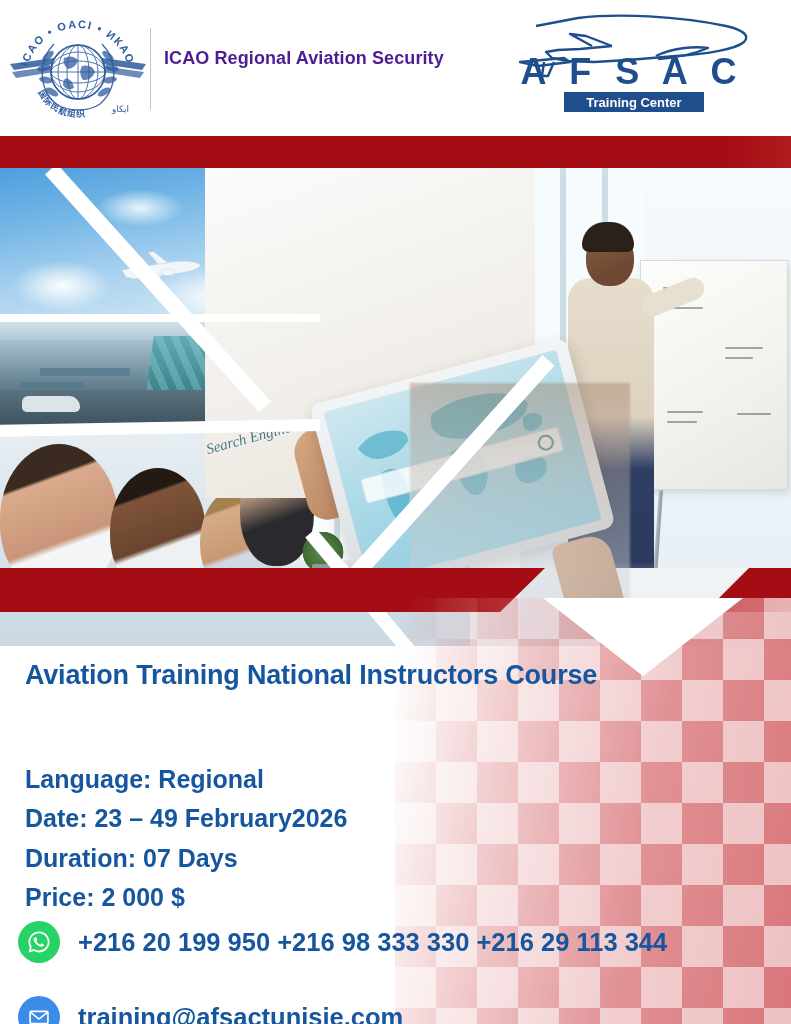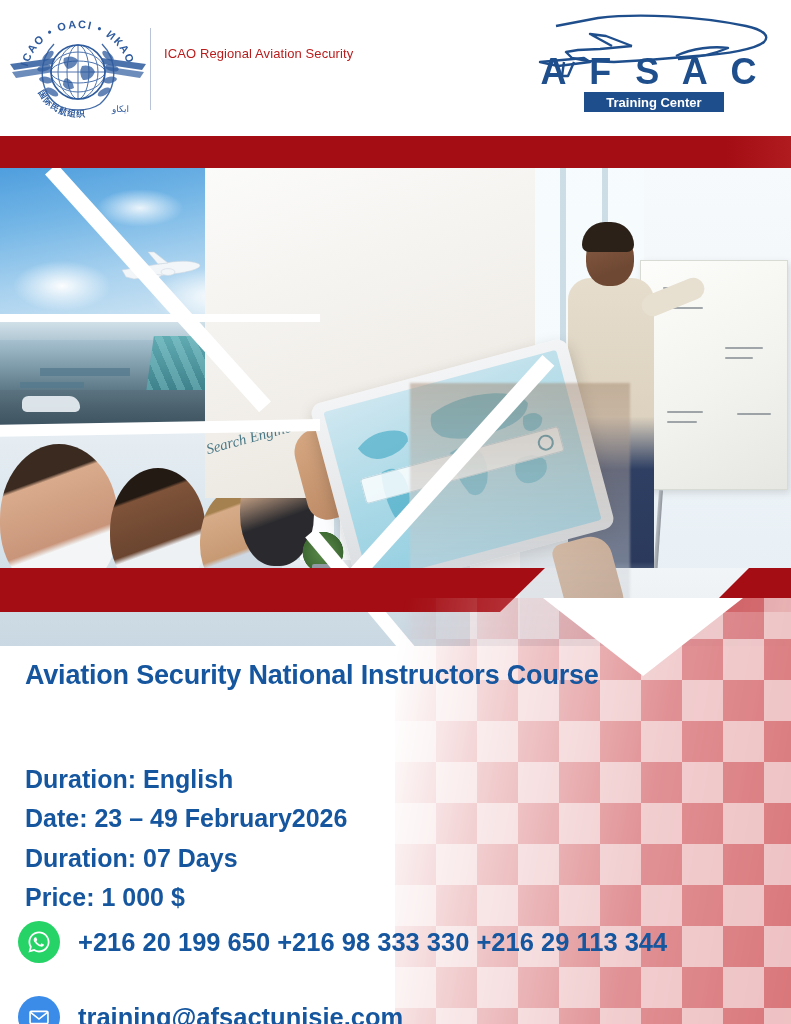--- a/index.html
+++ b/index.html
@@ -28,28 +28,28 @@
     width:140px; height:120px;
   }
   .header-divider {
     position:absolute; left:150px; top:28px;
     width:1px; height:82px;
     background:#b9c4d8;
   }
   .header-text {
     position:absolute; left:164px; top:45px;
     width:330px;
-    color:#b91c1c;
-    font-size:13px;
-    font-weight:normal;
+    color:#4c1d95;
+    font-size:18px;
+    font-weight:bold;
     line-height:1.45;
     letter-spacing:0.1px;
   }
   .afsac-logo {
-    position:absolute; left:528px; top:4px;
+    position:absolute; left:508px; top:4px;
     width:250px; height:112px;
   }
 
   
   .red-band-top {
     position:absolute; left:0; top:136px;
     width:791px; height:32px;
     background:#A30D13;
   }
   .red-band-top-fade {
@@ -544,44 +544,44 @@
     <div class="seam seam-b"></div>
     <div class="seam seam-e"></div>
   </div>
 
   <div class="red-band-bottom"></div>
   <div class="red-corner-bottom"></div>
 
   <div class="diamond-pattern"></div>
   <div class="diamond-notch"></div>
 
-  <div class="course-title">Aviation Security National Instructors Course</div>
+  <div class="course-title">Aviation Training National Instructors Course</div>
 
   <div class="details">
-    <div>Duration: English</div>
+    <div>Language: Regional</div>
     <div>Date:  23 – 49 February2026</div>
     <div>Duration: 07 Days</div>
-    <div>Price: 1 000 $</div>
+    <div>Price: 2 000 $</div>
   </div>
 
   <div class="contact-row contact-phones">
     <div class="contact-icon icon-whatsapp">
       <svg viewBox="0 0 32 32" width="28" height="28" aria-hidden="true">
         <path fill="#ffffff" d="M16,4 C9.4,4 4,9.4 4,16 c0,2.1 0.6,4.1 1.6,5.8 L4,28 l6.4,-1.6 C12.1,27.4 14,28 16,28
                  c6.6,0 12,-5.4 12,-12 S22.6,4 16,4 Z M16,25.6 c-1.8,0 -3.6,-0.5 -5.1,-1.4 l-0.4,-0.2 l-3.8,1 l1,-3.7 l-0.2,-0.4
                  C6.5,19.4 6,17.7 6,16 c0,-5.5 4.5,-10 10,-10 s10,4.5 10,10 s-4.5,9.6 -10,9.6 Z"></path>
         <path fill="#ffffff" d="M21.4,18.6 c-0.3,-0.2 -1.8,-0.9 -2,-1 c-0.3,-0.1 -0.5,-0.2 -0.7,0.1 c-0.2,0.3 -0.7,1 -0.9,1.2
                  c-0.2,0.2 -0.3,0.2 -0.6,0.1 c-0.3,-0.2 -1.3,-0.5 -2.4,-1.5 c-0.9,-0.8 -1.5,-1.8 -1.7,-2.1 c-0.2,-0.3 0,-0.4 0.1,-0.6
                  c0.1,-0.1 0.3,-0.3 0.4,-0.5 c0.1,-0.2 0.2,-0.3 0.3,-0.5 c0.1,-0.2 0,-0.4 0,-0.5 c-0.1,-0.2 -0.7,-1.6 -0.9,-2.2
                  c-0.2,-0.6 -0.5,-0.5 -0.7,-0.5 h-0.6 c-0.2,0 -0.5,0.1 -0.8,0.4 c-0.3,0.3 -1,1 -1,2.4 c0,1.4 1,2.8 1.2,3
                  c0.1,0.2 2,3.1 4.9,4.3 c2.4,1 2.9,0.8 3.4,0.8 c0.5,-0.1 1.8,-0.7 2,-1.4 c0.2,-0.7 0.2,-1.3 0.2,-1.4
                  C21.9,18.8 21.7,18.7 21.4,18.6 Z"></path>
       </svg>
     </div>
-    <div class="contact-text">+216 20 199 650   +216 98 333 330  +216 29 113 344</div>
+    <div class="contact-text">+216 20 199 950   +216 98 333 330  +216 29 113 344</div>
   </div>
 
   <div class="contact-row contact-email">
     <div class="contact-icon icon-mail">
       <svg viewBox="0 0 32 32" width="26" height="26" aria-hidden="true">
         <rect x="5" y="9" width="22" height="15" rx="1.5" fill="none" stroke="#ffffff" stroke-width="2"></rect>
         <path d="M6,10.5 L16,18.5 L26,10.5" fill="none" stroke="#ffffff" stroke-width="2" stroke-linecap="round"></path>
       </svg>
     </div>
     <div class="contact-text">training@afsactunisie.com</div>

